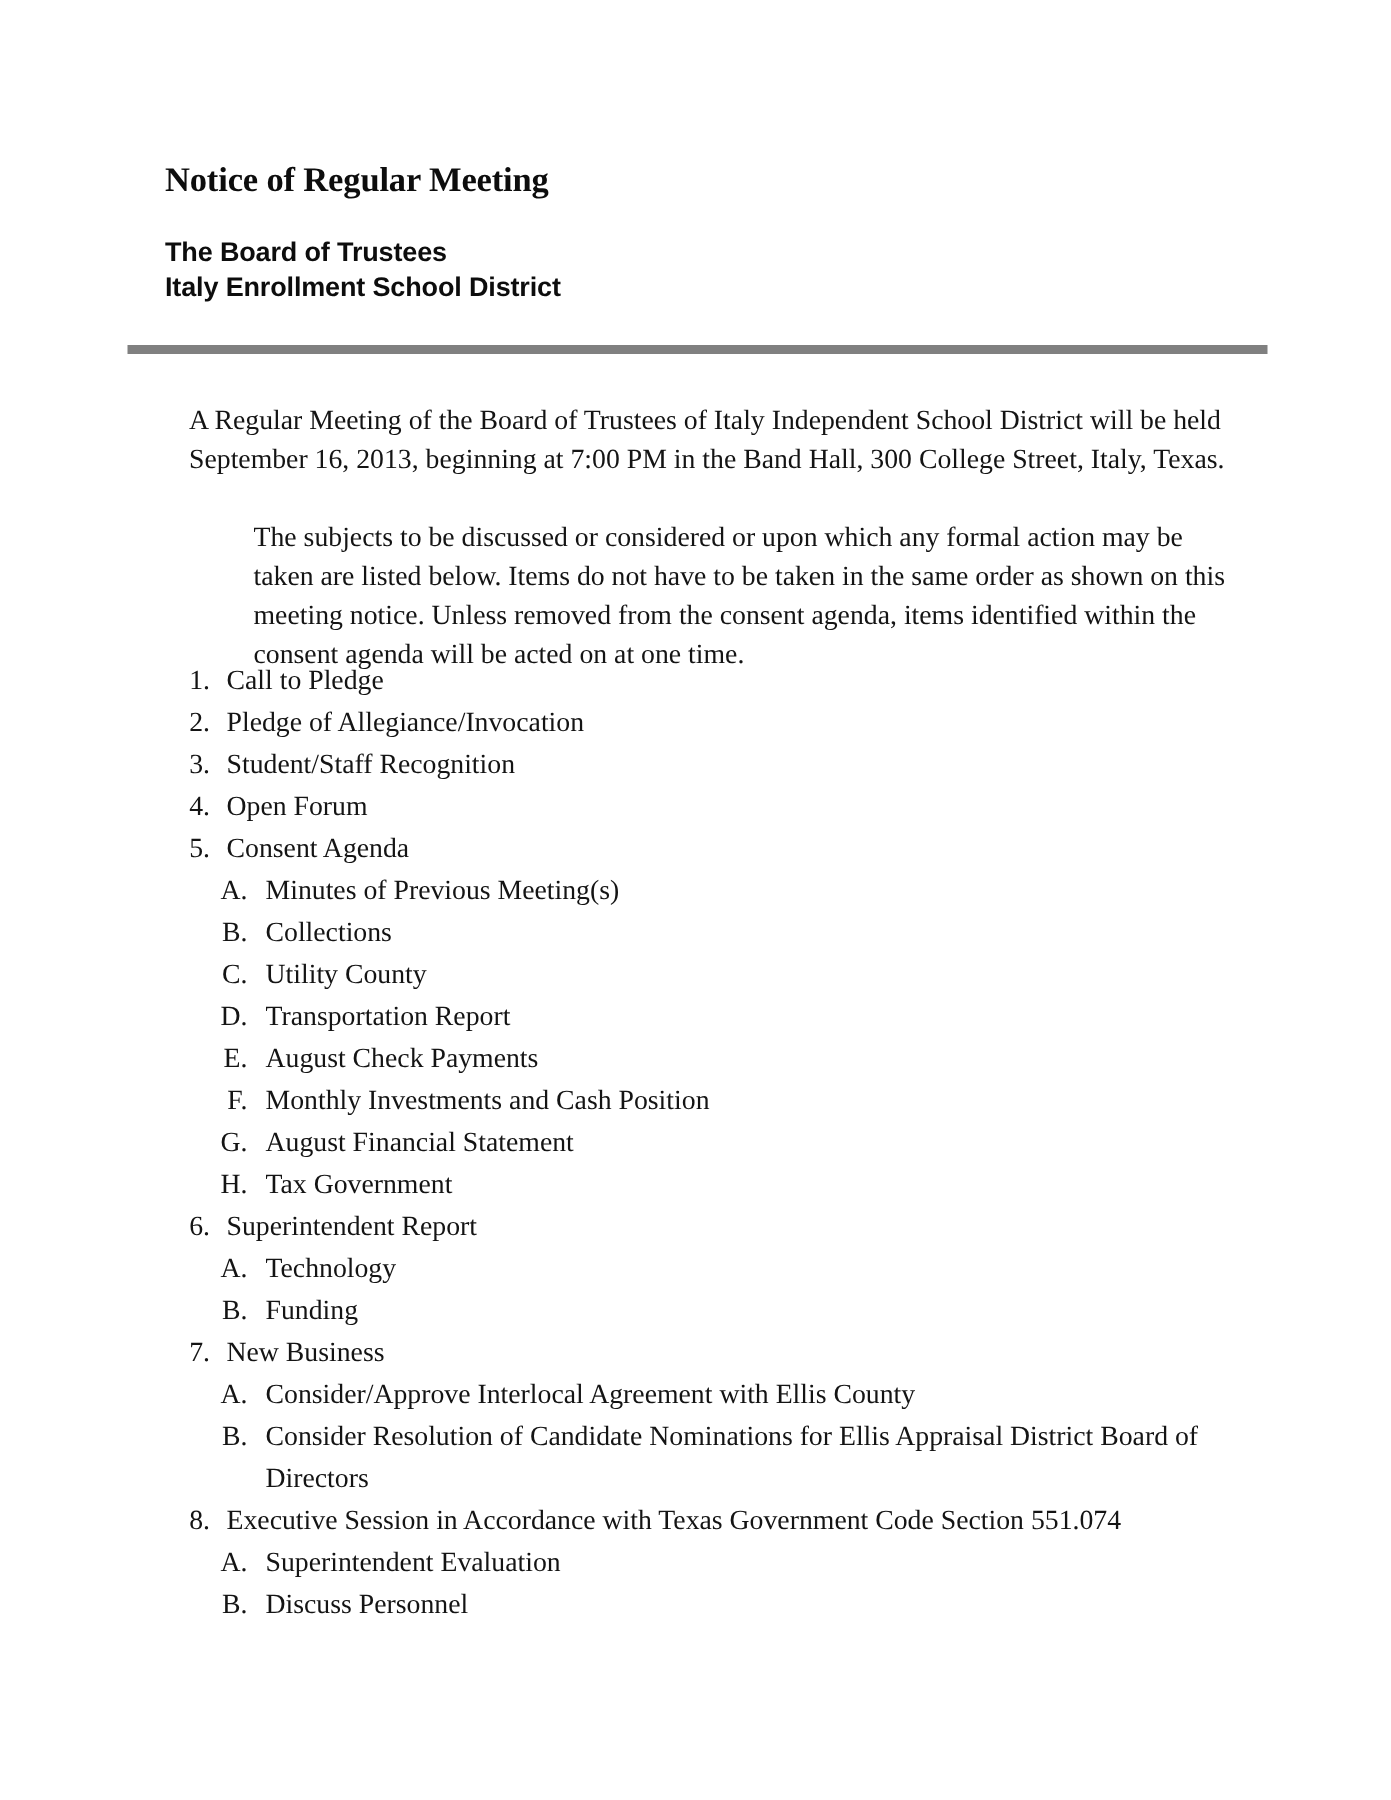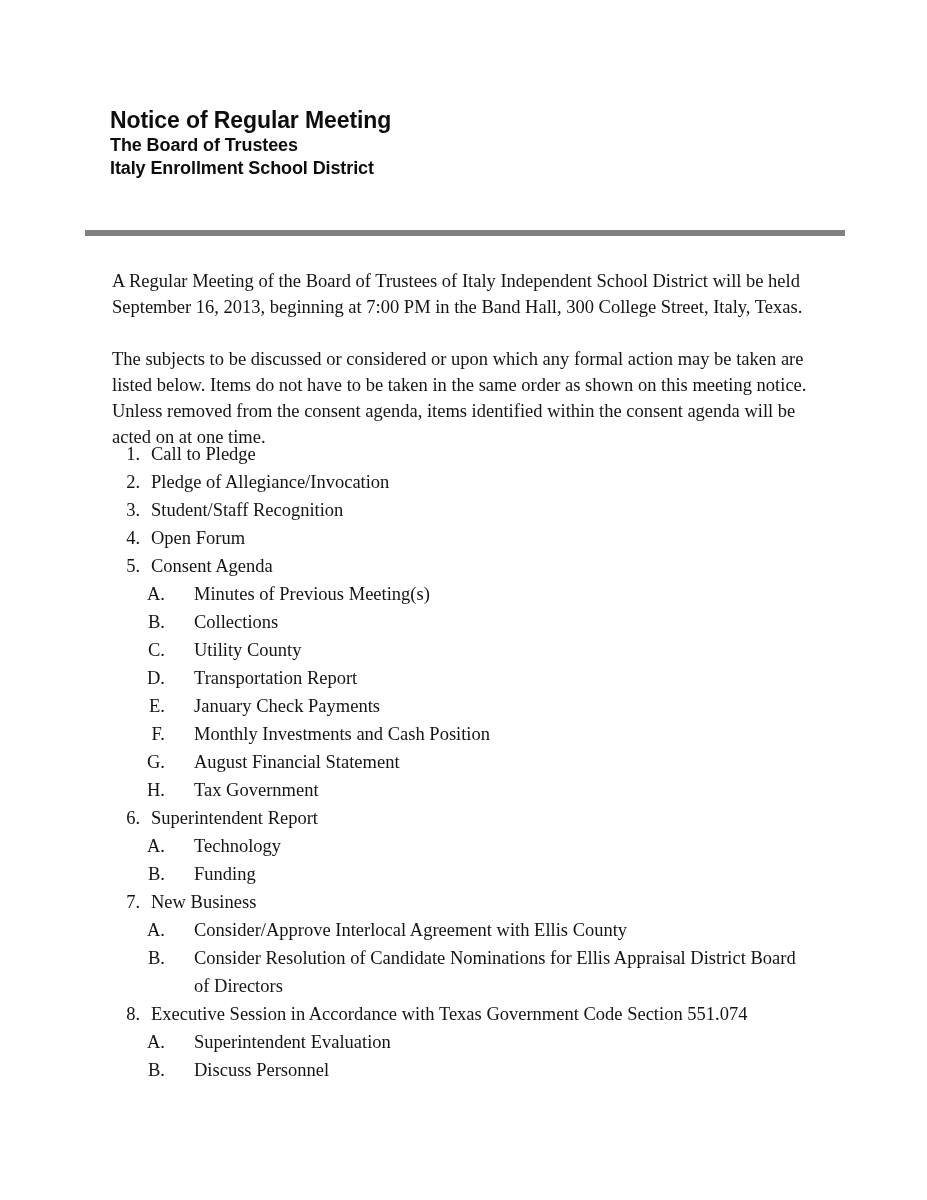--- a/index.html
+++ b/index.html
@@ -25,29 +25,30 @@
   }
 
   
   .header {
     position: absolute;
     left: 110px;
     top: 106px;
     width: 740px;
   }
   .doc-title {
-    font-family: Liberation Sans, sans-serif;
+    font-family: Liberation Serif, serif;
     font-weight: bold;
     font-size: 23px;
     line-height: 28px;
     letter-spacing: -0.1px;
     color: #0d0d0d;
     margin: 0;
   }
   .subtitle-block {
+    margin-top: 23px;
   }
   .subtitle-line {
     font-family: "Liberation Sans", "DejaVu Sans", sans-serif;
     font-weight: bold;
     font-size: 18px;
     line-height: 23px;
     letter-spacing: -0.1px;
     color: #0d0d0d;
     margin: 0;
   }
@@ -58,32 +59,32 @@
     left: 85px;
     top: 230px;
     width: 760px;
     height: 6px;
     background: #808080;
   }
 
   
   .body-area {
     position: absolute;
-    left: 112px;
+    left: 126px;
     top: 268px;
     width: 695px;
   }
   .para {
     font-size: 18.5px;
     line-height: 26px;
     margin: 0 0 26px 0;
     text-align: left;
     color: #141414;
   }
-  .para:last-child { margin-bottom: 0; }
+  .para:last-child { margin-bottom: 0; margin-left: 43px; }
 
   
   .agenda {
     position: absolute;
     left: 110px;
     top: 440px;
     width: 700px;
   }
 
   .agenda-item {
@@ -123,21 +124,20 @@
     position: absolute;
     left: 0;
     top: 0;
     width: 55px;
     text-align: right;
     font-size: 18.5px;
     line-height: 28px;
   }
   .sub-item > .item-text {
     display: block;
-    margin-left: 17px;
   }
 </style>
 </head>
 <body>
 
 <div class="page">
 
   <div class="header">
     <h1 class="doc-title">Notice of Regular Meeting</h1>
     <div class="subtitle-block">
@@ -186,21 +186,21 @@
         <div class="sub-item">
           <span class="marker">C.</span>
           <span class="item-text">Utility County</span>
         </div>
         <div class="sub-item">
           <span class="marker">D.</span>
           <span class="item-text">Transportation Report</span>
         </div>
         <div class="sub-item">
           <span class="marker">E.</span>
-          <span class="item-text">January Check Payments</span>
+          <span class="item-text">August Check Payments</span>
         </div>
         <div class="sub-item">
           <span class="marker">F.</span>
           <span class="item-text">Monthly Investments and Cash Position</span>
         </div>
         <div class="sub-item">
           <span class="marker">G.</span>
           <span class="item-text">August Financial Statement</span>
         </div>
         <div class="sub-item">

